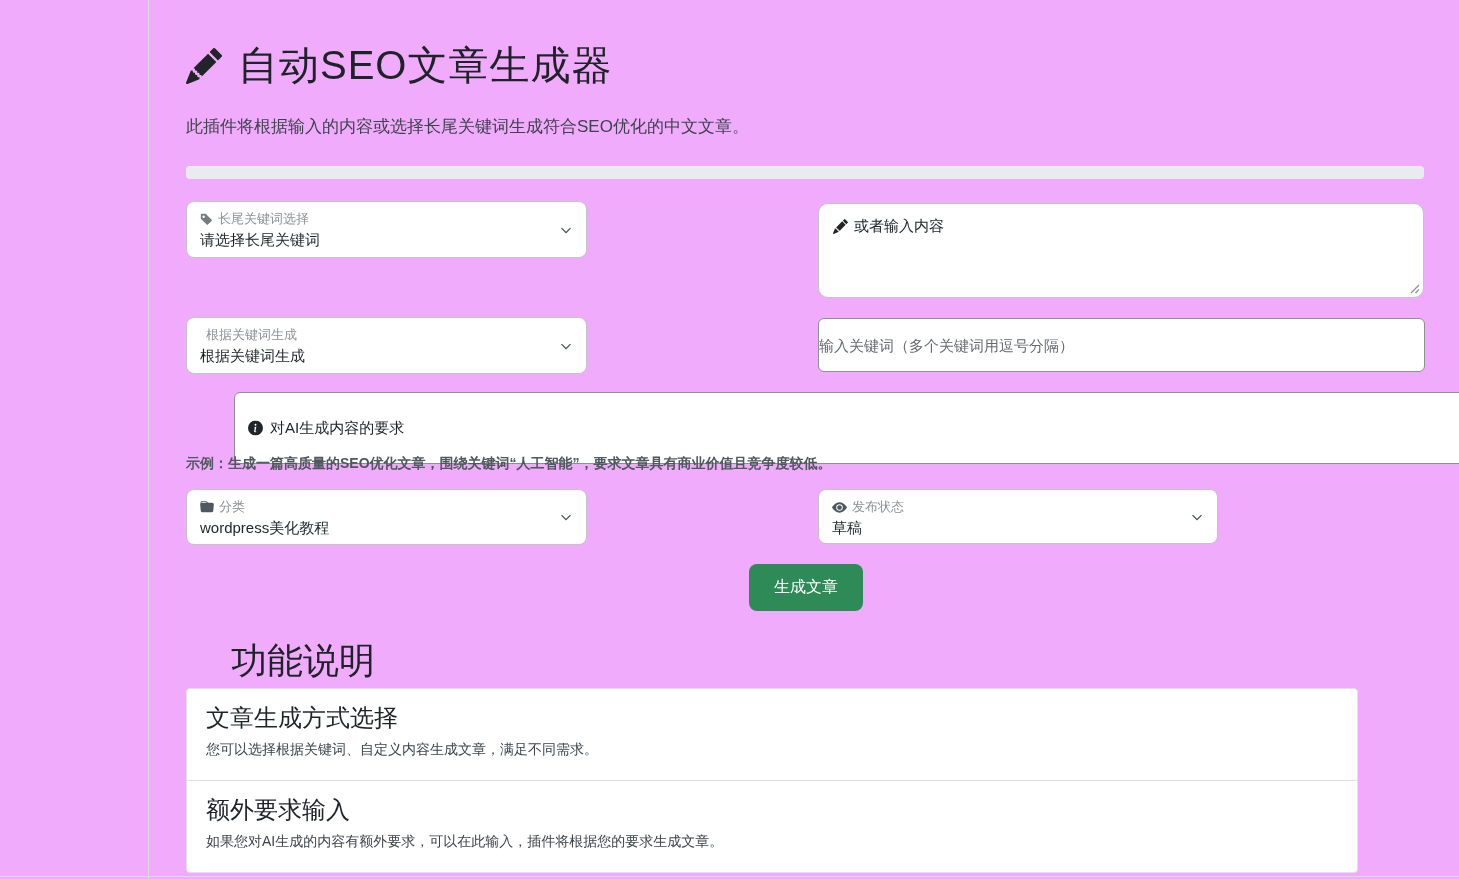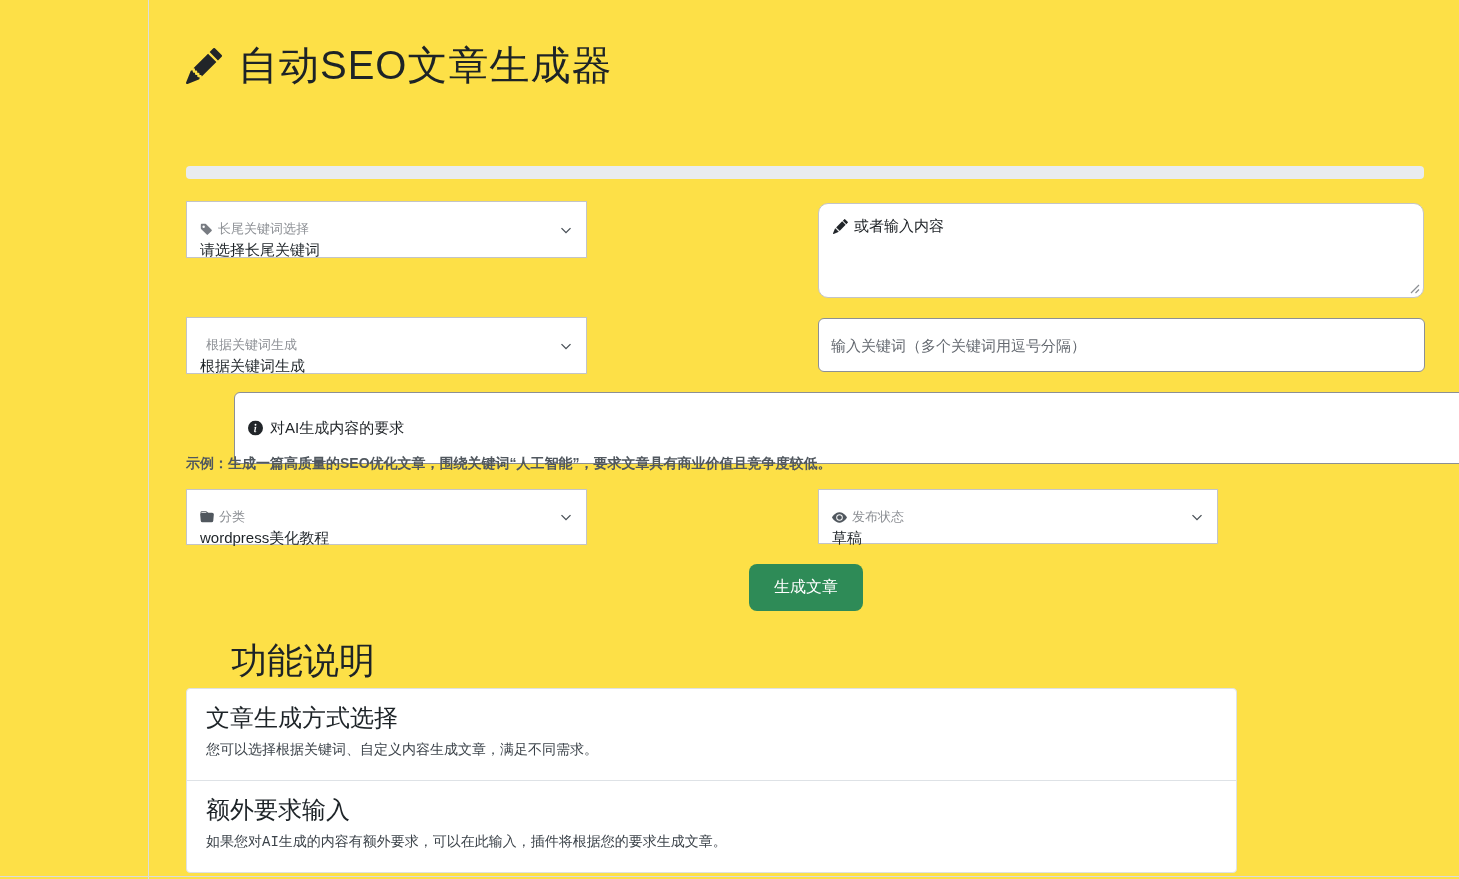--- a/index.html
+++ b/index.html
@@ -4,21 +4,21 @@
 <style>
   * { margin:0; padding:0; box-sizing:border-box; }
   html,body { background:#fff; }
   body {
     font-family:"Liberation Sans","DejaVu Sans",sans-serif;
     color:#1d2327;
   }
   .page {
     position:relative;
     width:1459px; height:879px;
-    background:#fde047;
+    background:#f0abfc;
     overflow:hidden;
   }
   .v-divider {
     position:absolute; left:148px; top:0; bottom:0;
     width:1px; background:#dcdcde;
   }
   .bottom-line {
     position:absolute; left:0; top:876px;
     width:1459px; height:1px; background:#dcdcde;
   }
@@ -43,22 +43,22 @@
     position:absolute; top:166px; left:0;
     width:1238px; height:13px;
     background:#e9ecef; border-radius:4px;
   }
 
   
   .sel {
     position:absolute;
     background:#fff;
     border:1px solid #c3c4c7;
-    border-radius:0;
-    padding:18px 36px 8px 13px;
+    border-radius:8px;
+    padding:8px 36px 8px 13px;
     cursor:pointer;
   }
   .sel .lbl {
     display:flex; align-items:center; gap:5px;
     font-size:13px; color:#8c8f94;
     white-space:nowrap;
   }
   .sel .val {
     margin-top:3px;
     font-size:15px; color:#1d2327;
@@ -84,21 +84,21 @@
     font-size:15px; color:#212529;
     pointer-events:none;
   }
   .ta-resize { position:absolute; right:4px; bottom:4px; cursor:nwse-resize; }
 
   
   .txt-input {
     position:absolute;
     border:1px solid #8c8f94; border-radius:6px;
     font-family:inherit; font-size:15px;
-    padding:0 12px; outline:none; color:#1d2327;
+    padding:0 0; outline:none; color:#1d2327;
     background:#fff;
   }
   .txt-input::placeholder { color:#646970; opacity:1; }
 
   
   .req-wrap { position:absolute; top:392px; left:8px; width:1238px; height:72px;margin-left:40px; }
   .req-wrap input {
     width:100%; height:100%;
     border:1px solid #8c8f94; border-radius:6px;
     font-family:inherit; font-size:15px;
@@ -126,44 +126,44 @@
     cursor:pointer;
   }
 
   
   .features-heading {
     position:absolute; top:637px; left:0;
     font-size:36px; font-weight:500; color:#1d2327;margin-left:45px;
   }
   .feature-list {
     position:absolute; top:688px; left:0;
-    width:1051px;
+    width:1172px;
     border:1px solid #dee2e6; border-radius:4px;
     background:#fff;
-    font-family:Liberation Mono, monospace;
   }
   .feature-item { padding:13px 19px 21px 19px; }
   .feature-item + .feature-item { border-top:1px solid #dee2e6; }
   .feature-title { font-size:24px; font-weight:400; color:#1d2327; }
   .feature-desc { margin-top:7px; font-size:14px; color:#3c434a; }
 </style>
 </head>
 <body>
 
 <div class="page">
   <div class="v-divider"></div>
 
   <div class="content">
 
     <div class="title-row">
       <svg width="36" height="36" viewBox="0 0 16 16" fill="#212529">
           <path d="M12.854.146a.5.5 0 0 0-.707 0L10.5 1.793 14.207 5.5l1.647-1.646a.5.5 0 0 0 0-.708l-3-3zm.646 6.061L9.793 2.5 3.293 9H3.5a.5.5 0 0 1 .5.5v.5h.5a.5.5 0 0 1 .5.5v.5h.5a.5.5 0 0 1 .5.5v.5h.5a.5.5 0 0 1 .5.5v.207l6.5-6.5zm-7.468 7.468A.5.5 0 0 1 6 13.5V13h-.5a.5.5 0 0 1-.5-.5V12h-.5a.5.5 0 0 1-.5-.5V11h-.5a.5.5 0 0 1-.5-.5V10h-.5a.499.499 0 0 1-.175-.032l-.179.178a.5.5 0 0 0-.11.168l-2 5a.5.5 0 0 0 .65.65l5-2a.5.5 0 0 0 .168-.11l.178-.178z"></path>
         </svg>
       <span class="page-title">自动SEO文章生成器</span>
     </div>
+    <div class="page-subtitle">此插件将根据输入的内容或选择长尾关键词生成符合SEO优化的中文文章。</div>
 
     <div class="progress"></div>
 
     <div class="sel" style="top:201px; left:0; width:401px; height:57px;">
       <div class="lbl">
         <svg width="13" height="13" viewBox="0 0 16 16" fill="#787c82">
             <path d="M2 1a1 1 0 0 0-1 1v4.586a1 1 0 0 0 .293.707l7 7a1 1 0 0 0 1.414 0l4.586-4.586a1 1 0 0 0 0-1.414l-7-7A1 1 0 0 0 6.586 1H2zm4 3.5a1.5 1.5 0 1 1-3 0 1.5 1.5 0 0 1 3 0z"></path>
           </svg>
         <span>长尾关键词选择</span>
       </div>

